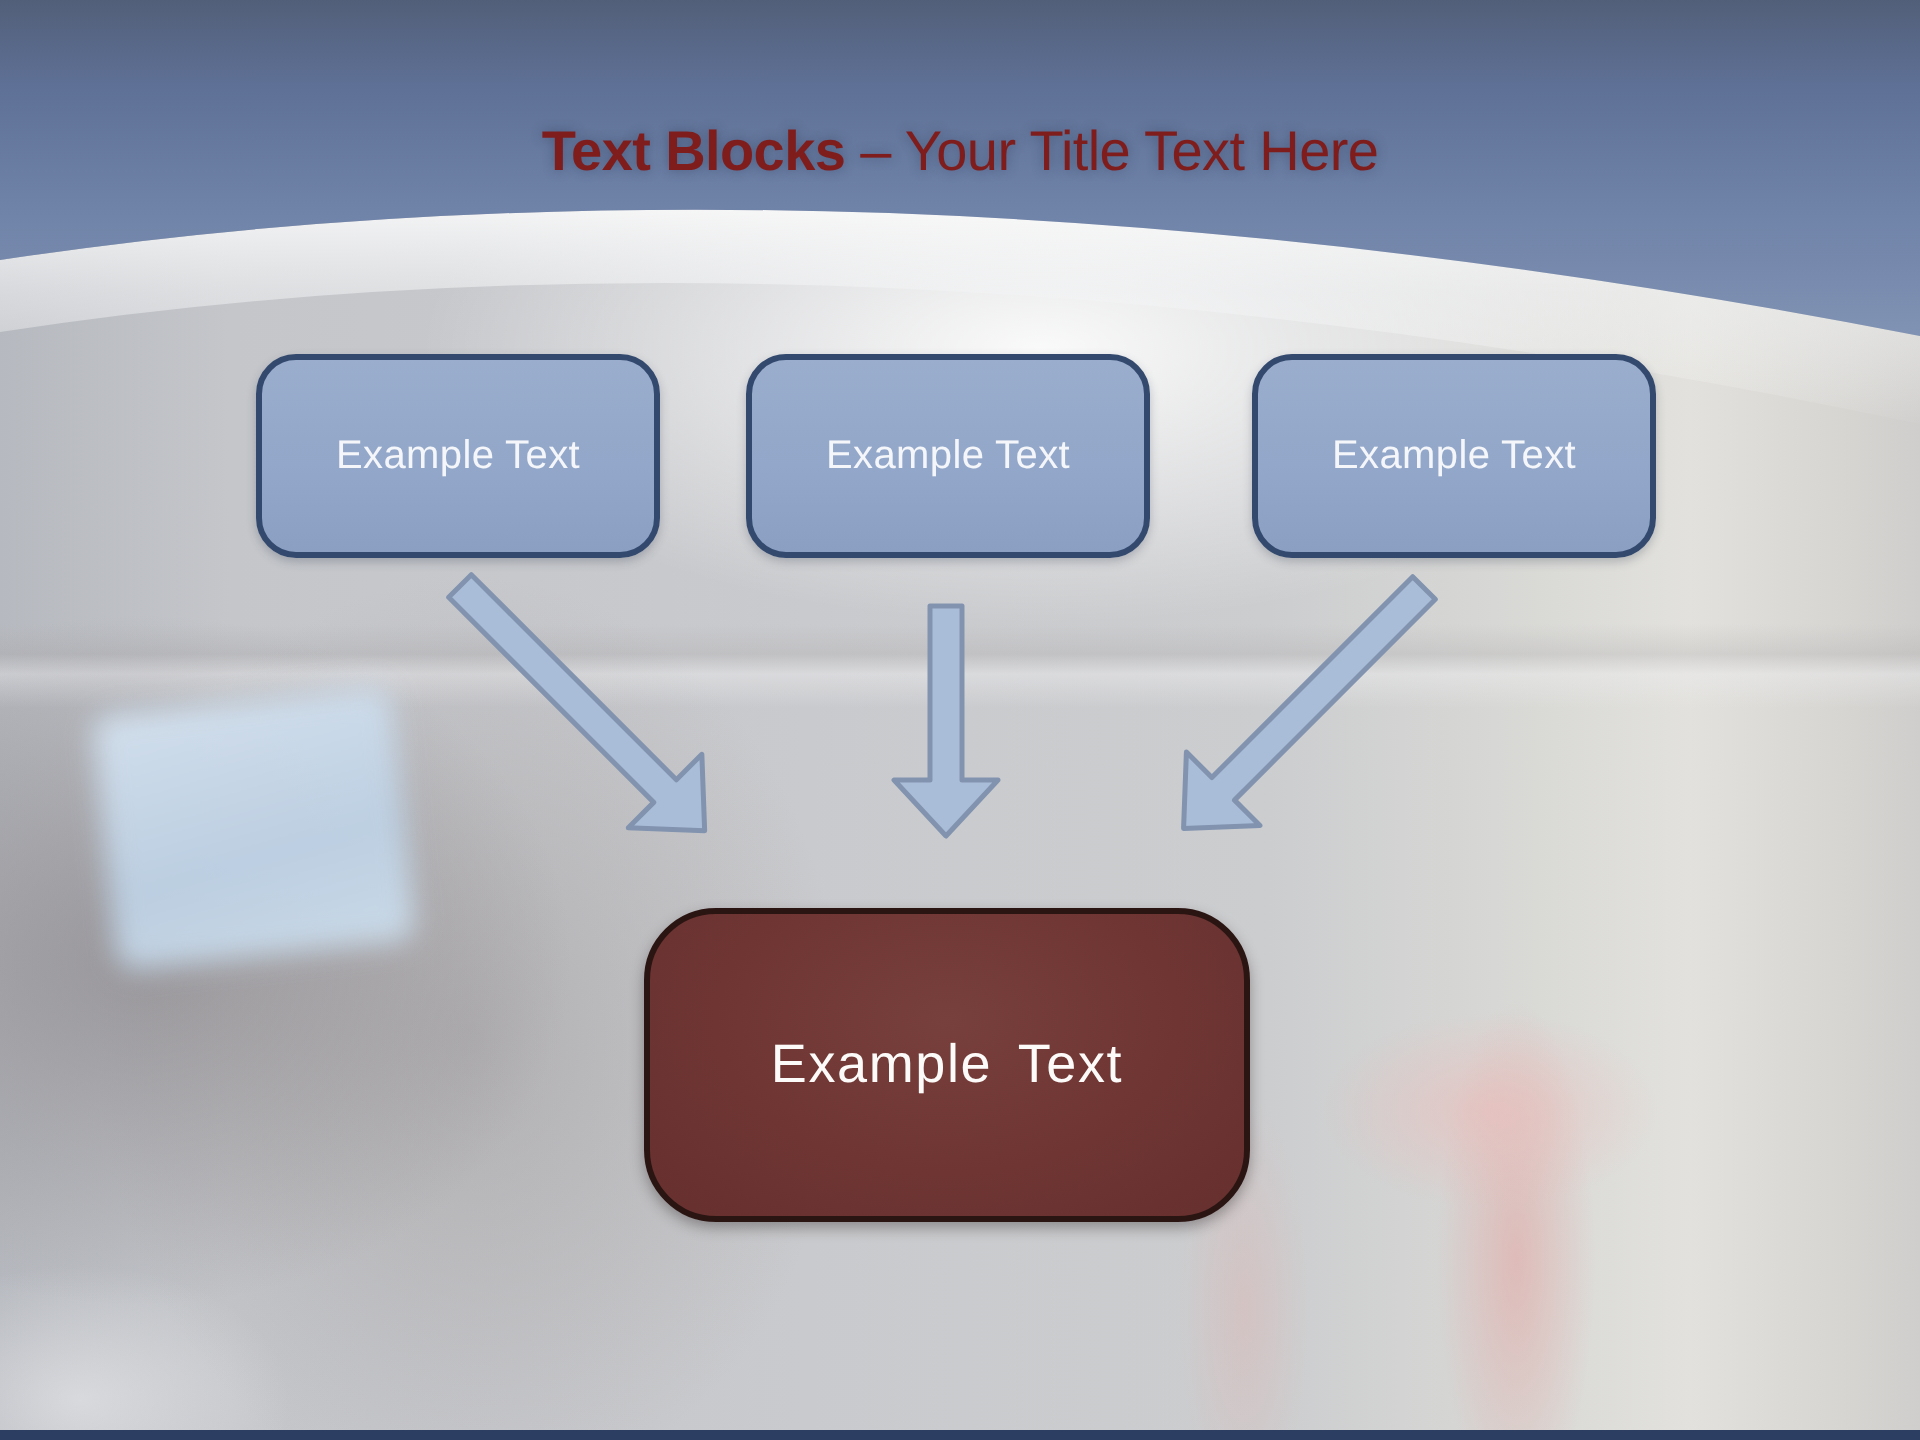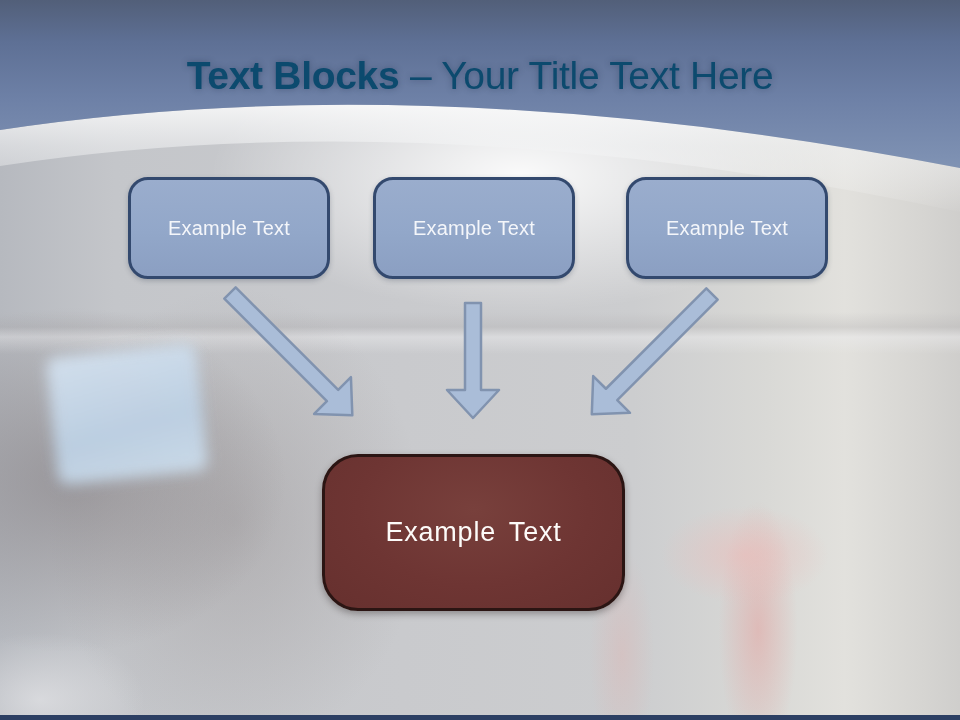--- a/index.html
+++ b/index.html
@@ -43,22 +43,22 @@
 
   
   .header-svg { position: absolute; top: 0; left: 0; z-index: 2; display: block; }
 
   .slide-title {
     position: absolute;
     top: 58px; left: 0;
     width: 960px;
     z-index: 3;
     text-align: center;
-    color: #0c4a6e;
-    font-size: 39px;
+    color: #7f1d1d;
+    font-size: 28px;
     letter-spacing: -0.3px;
     line-height: 36px;
     text-shadow: 0 0 6px rgba(40,55,85,0.45);
     cursor: default;
     white-space: nowrap;
   }
   .slide-title .bold { font-weight: 700; }
   .slide-title .regular { font-weight: 400; }
 
   

